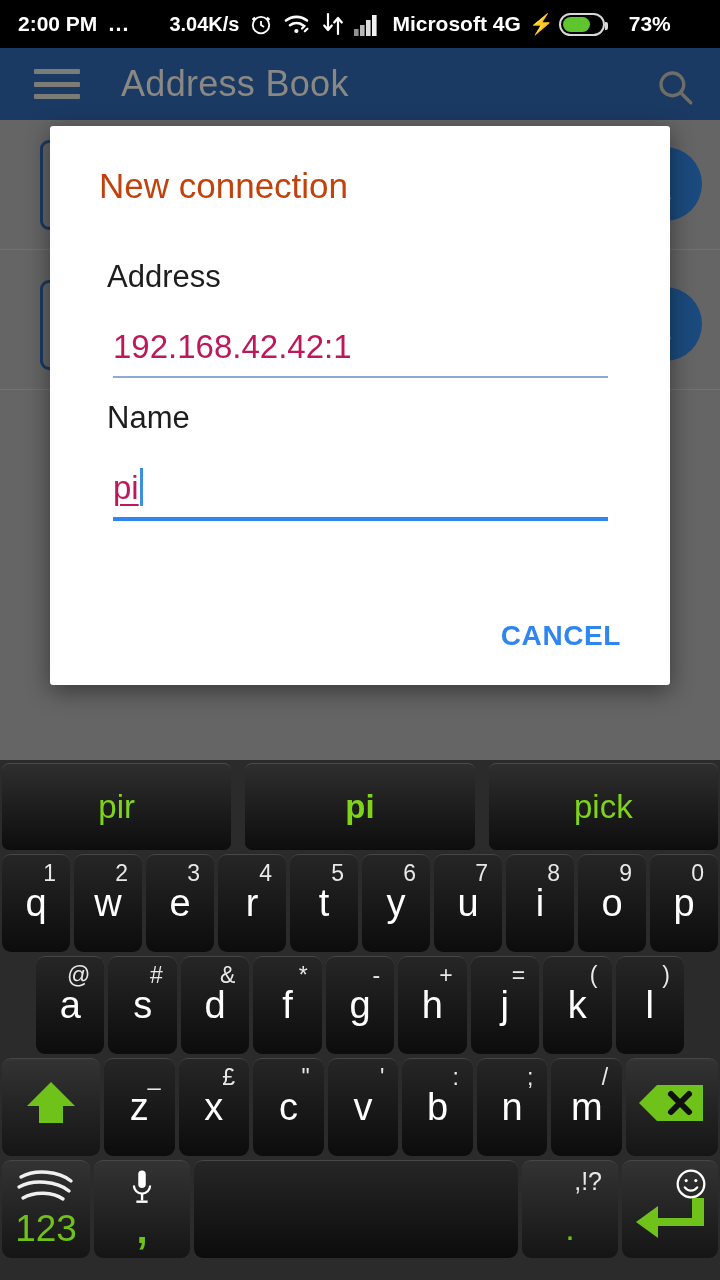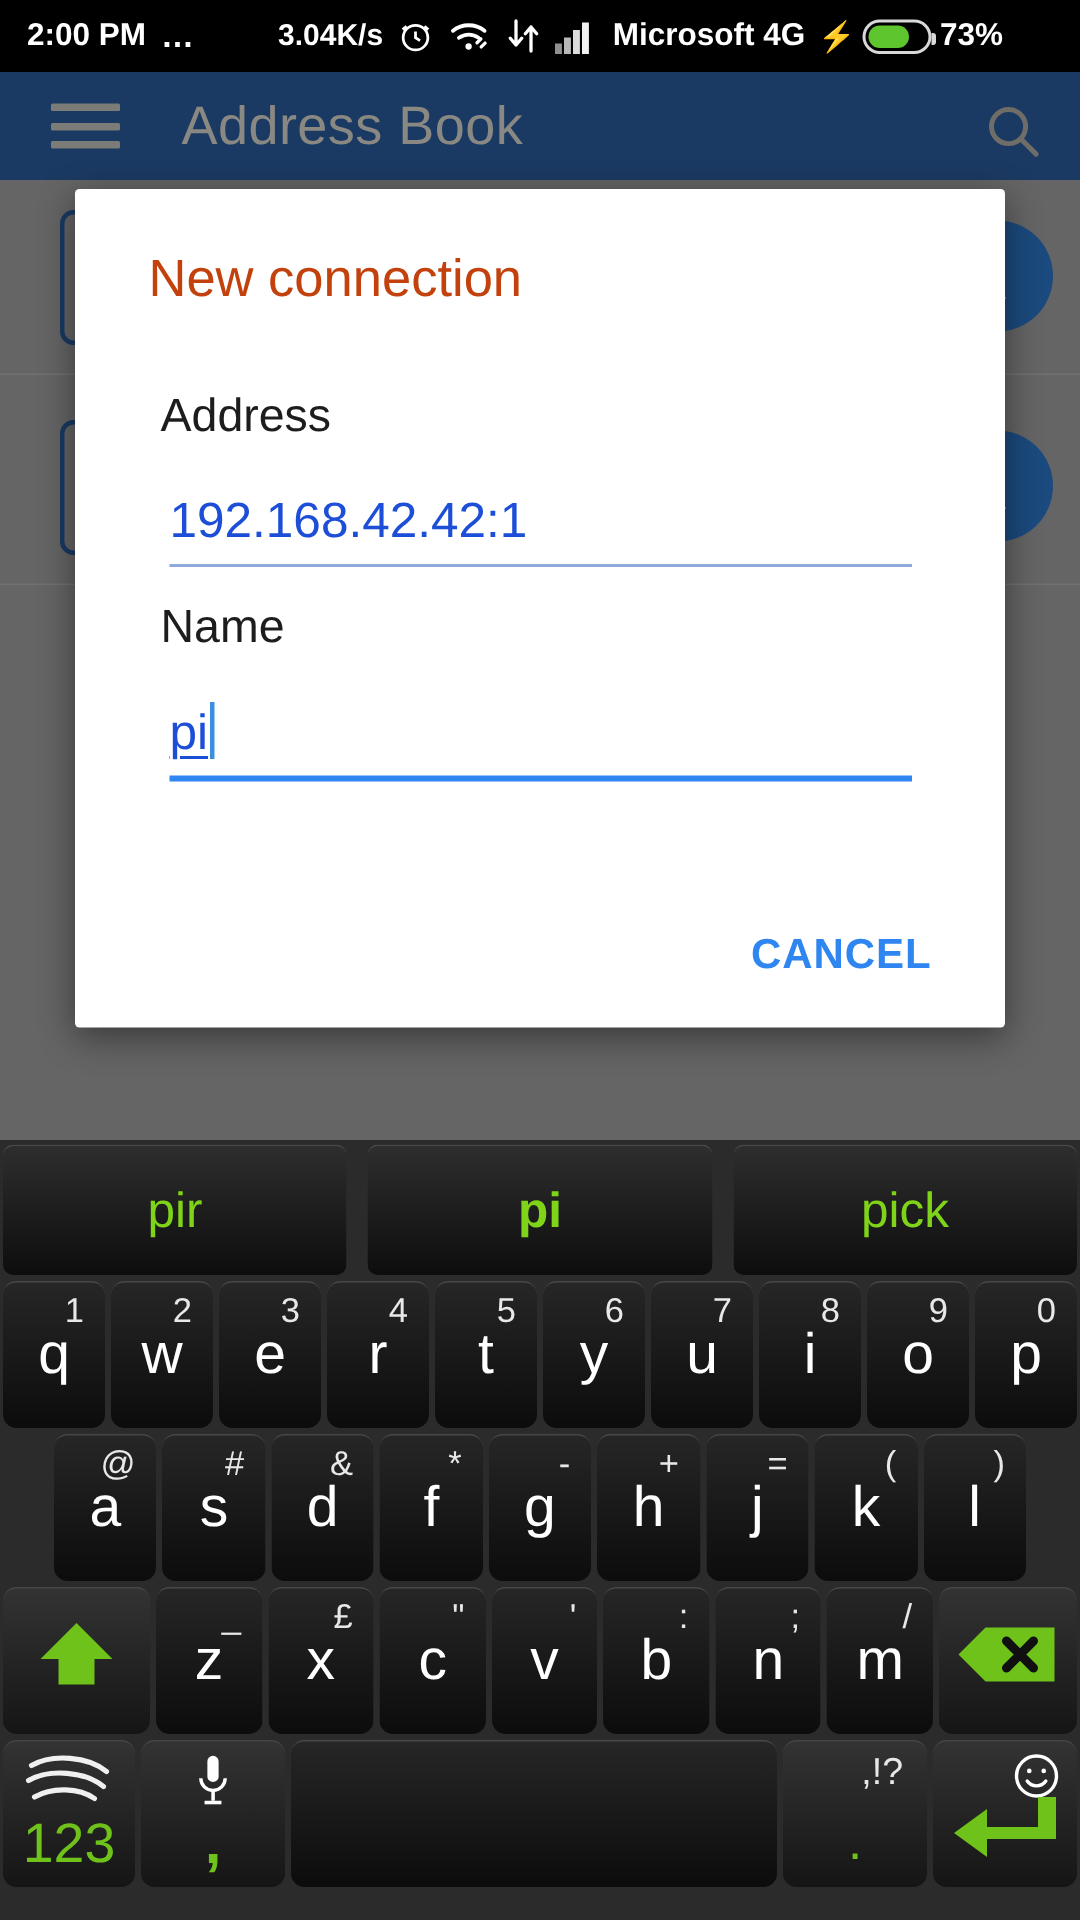--- a/index.html
+++ b/index.html
@@ -15,35 +15,35 @@
   .statusbar {
     position: absolute; left: 0; top: 0; width: 720px; height: 48px;
     background: #000; color: #fff;
     display: flex; align-items: center;
     padding: 0 12px;
     font-size: 21px; font-weight: bold;
   }
   .sb-time { margin-left: 6px; letter-spacing: 0px; }
   .sb-dots { margin-left: 10px; letter-spacing: 2px; font-size: 22px; line-height: 10px; }
   .sb-gap { flex: 0 0 38px; }
-  .sb-speed { margin-left: 16px; font-size: 20px; }
+  .sb-speed { margin-left: 0px; font-size: 20px; }
   .sb-icon { margin-left: 9px; display: flex; align-items: center; }
   .sb-carrier { margin-left: 11px; font-size: 21px; }
   .sb-bolt { margin-left: 9px; font-size: 20px; }
   .sb-batt {
     margin-left: 4px; width: 46px; height: 23px;
     border: 2px solid #d8d8d8; border-radius: 12px;
     position: relative; display: flex; align-items: center; padding: 2px;
   }
   .sb-batt::after {
     content: ""; position: absolute; right: -5px; top: 7px;
     width: 3px; height: 8px; background: #d8d8d8; border-radius: 0 2px 2px 0;
   }
   .sb-batt-fill { height: 100%; background: #5ec52e; border-radius: 9px; }
-  .sb-pct { margin-left: 6px; font-size: 21px; }
+  .sb-pct { margin-left: 24px; font-size: 21px; }
 
   
   .appbar {
     position: absolute; left: 0; top: 48px; width: 720px; height: 72px;
     background: #1b3a63;
     display: flex; align-items: center; text-align: right;
   }
   .ab-ham { width: 46px; height: 30px; margin-left: 34px; display: flex; flex-direction: column; justify-content: space-between; }
   .ab-ham i { display: block; height: 5px; background: #7b7b78; border-radius: 1px; }
   .ab-title { margin-left: 41px; color: #8a8883; font-size: 36px; letter-spacing: .3px; }
@@ -76,21 +76,21 @@
     box-shadow: 0 6px 24px rgba(0,0,0,.45);
   }
   .dlg-title {
     position: absolute; left: 49px; top: 40px;
     font-size: 35px; color: #c2410c;
   }
   .fld-label {
     position: absolute; font-size: 31px; color: #1d1d1d;
   }
   .fld-value {
-    position: absolute; font-size: 33px; color: #1d4ed8;
+    position: absolute; font-size: 33px; color: #be185d;
   }
   .fld-underline { position: absolute; height: 2px; }
   .composing { text-decoration: underline; text-underline-offset: 5px; text-decoration-thickness: 2px; }
   .caret {
     display: inline-block; width: 3px; height: 38px; background: #3b8fe0;
     vertical-align: -7px; margin-left: 1px;
   }
   .dlg-actions {
     position: absolute; right: 49px; bottom: 33px;
     display: flex; align-items: center; gap: 24px;

